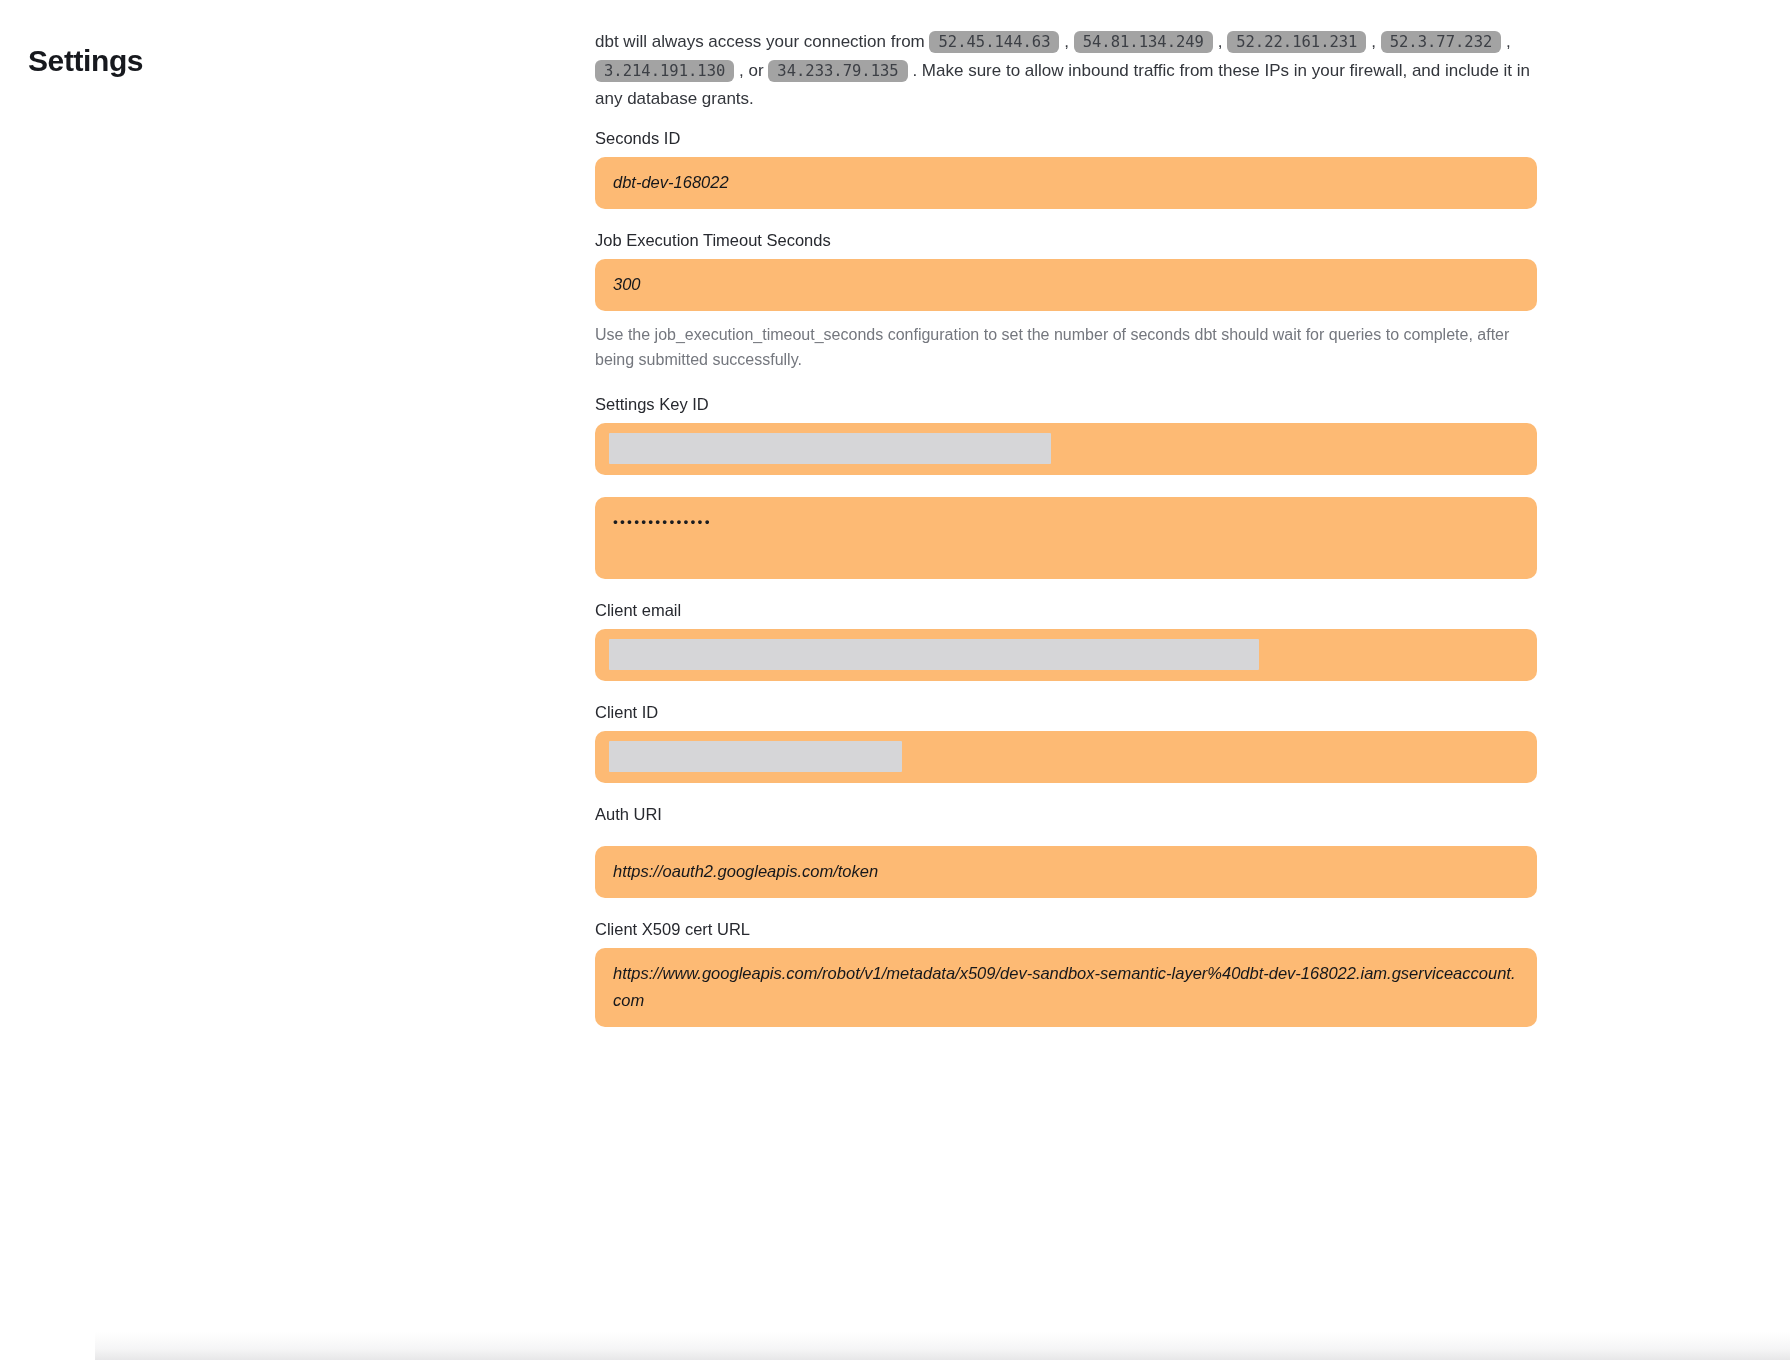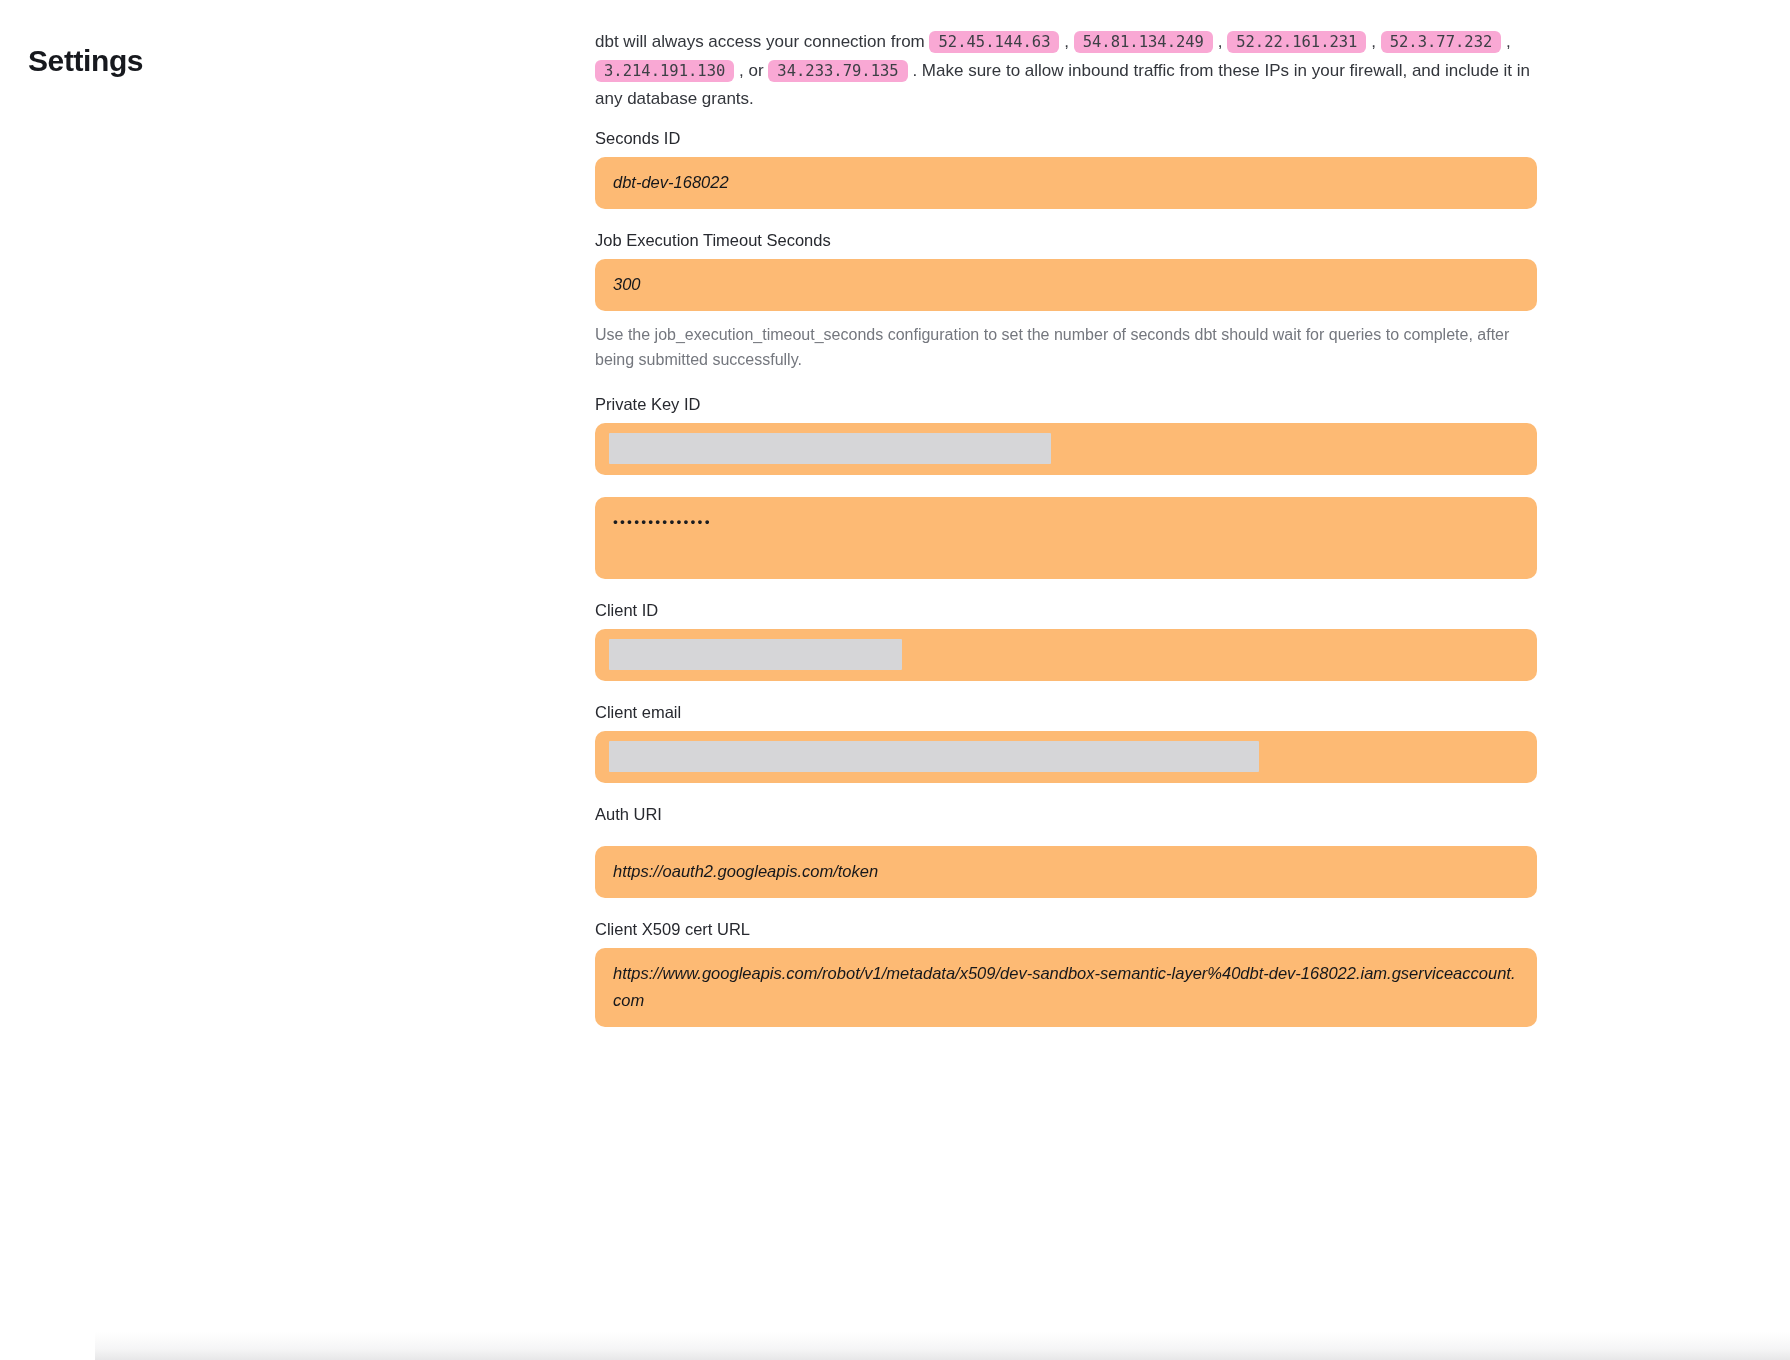--- a/index.html
+++ b/index.html
@@ -16,21 +16,21 @@
   .content{
     position:absolute;left:595px;top:28px;width:942px;
   }
   .intro{
     font-size:17px;line-height:27.5px;color:#33363c;
     margin:0 0 16px 0;
   }
   .ip-pill{
     font-family:"DejaVu Sans Mono", monospace;
     font-size:15.5px;
-    background:#f9a8d4;color:#3c3f45;
+    background:#a3a3a3;color:#3c3f45;
     padding:2px 9px;border-radius:6px;
     white-space:nowrap;
   }
   .field{margin-bottom:22px;}
   .field-label{
     font-size:16.5px;color:#27292f;margin-bottom:9px;
   }
   .input{
     background:#fdba74;border-radius:10px;
     min-height:52px;box-sizing:border-box;
@@ -80,43 +80,43 @@
 
   <div class="field">
     <div class="field-label">Job Execution Timeout Seconds</div>
     <div class="input">
           <span>300</span>
         </div>
   <div class="help">Use the job_execution_timeout_seconds configuration to set the number of seconds dbt should wait for queries to complete, after being submitted successfully.</div>
       </div>
 
   <div class="field">
-    <div class="field-label">Private Key ID</div>
+    <div class="field-label">Settings Key ID</div>
     <div class="input">
           <div class="redact" style="width: 442px;"></div>
         </div>
   </div>
 
   <div class="field">
     <div class="input tall">
           <span class="dots">••••••••••••••</span>
         </div>
   </div>
 
   <div class="field">
-    <div class="field-label">Client ID</div>
+    <div class="field-label">Client email</div>
     <div class="input">
-          <div class="redact" style="width: 293px;"></div>
+          <div class="redact" style="width: 650px;"></div>
         </div>
   </div>
 
   <div class="field">
-    <div class="field-label">Client email</div>
+    <div class="field-label">Client ID</div>
     <div class="input">
-          <div class="redact" style="width: 650px;"></div>
+          <div class="redact" style="width: 293px;"></div>
         </div>
   </div>
 
   <div class="field">
     <div class="field-label">Auth URI</div>
   </div>
 
   <div class="field">
     <div class="input">
           <span>https://oauth2.googleapis.com/token</span>

